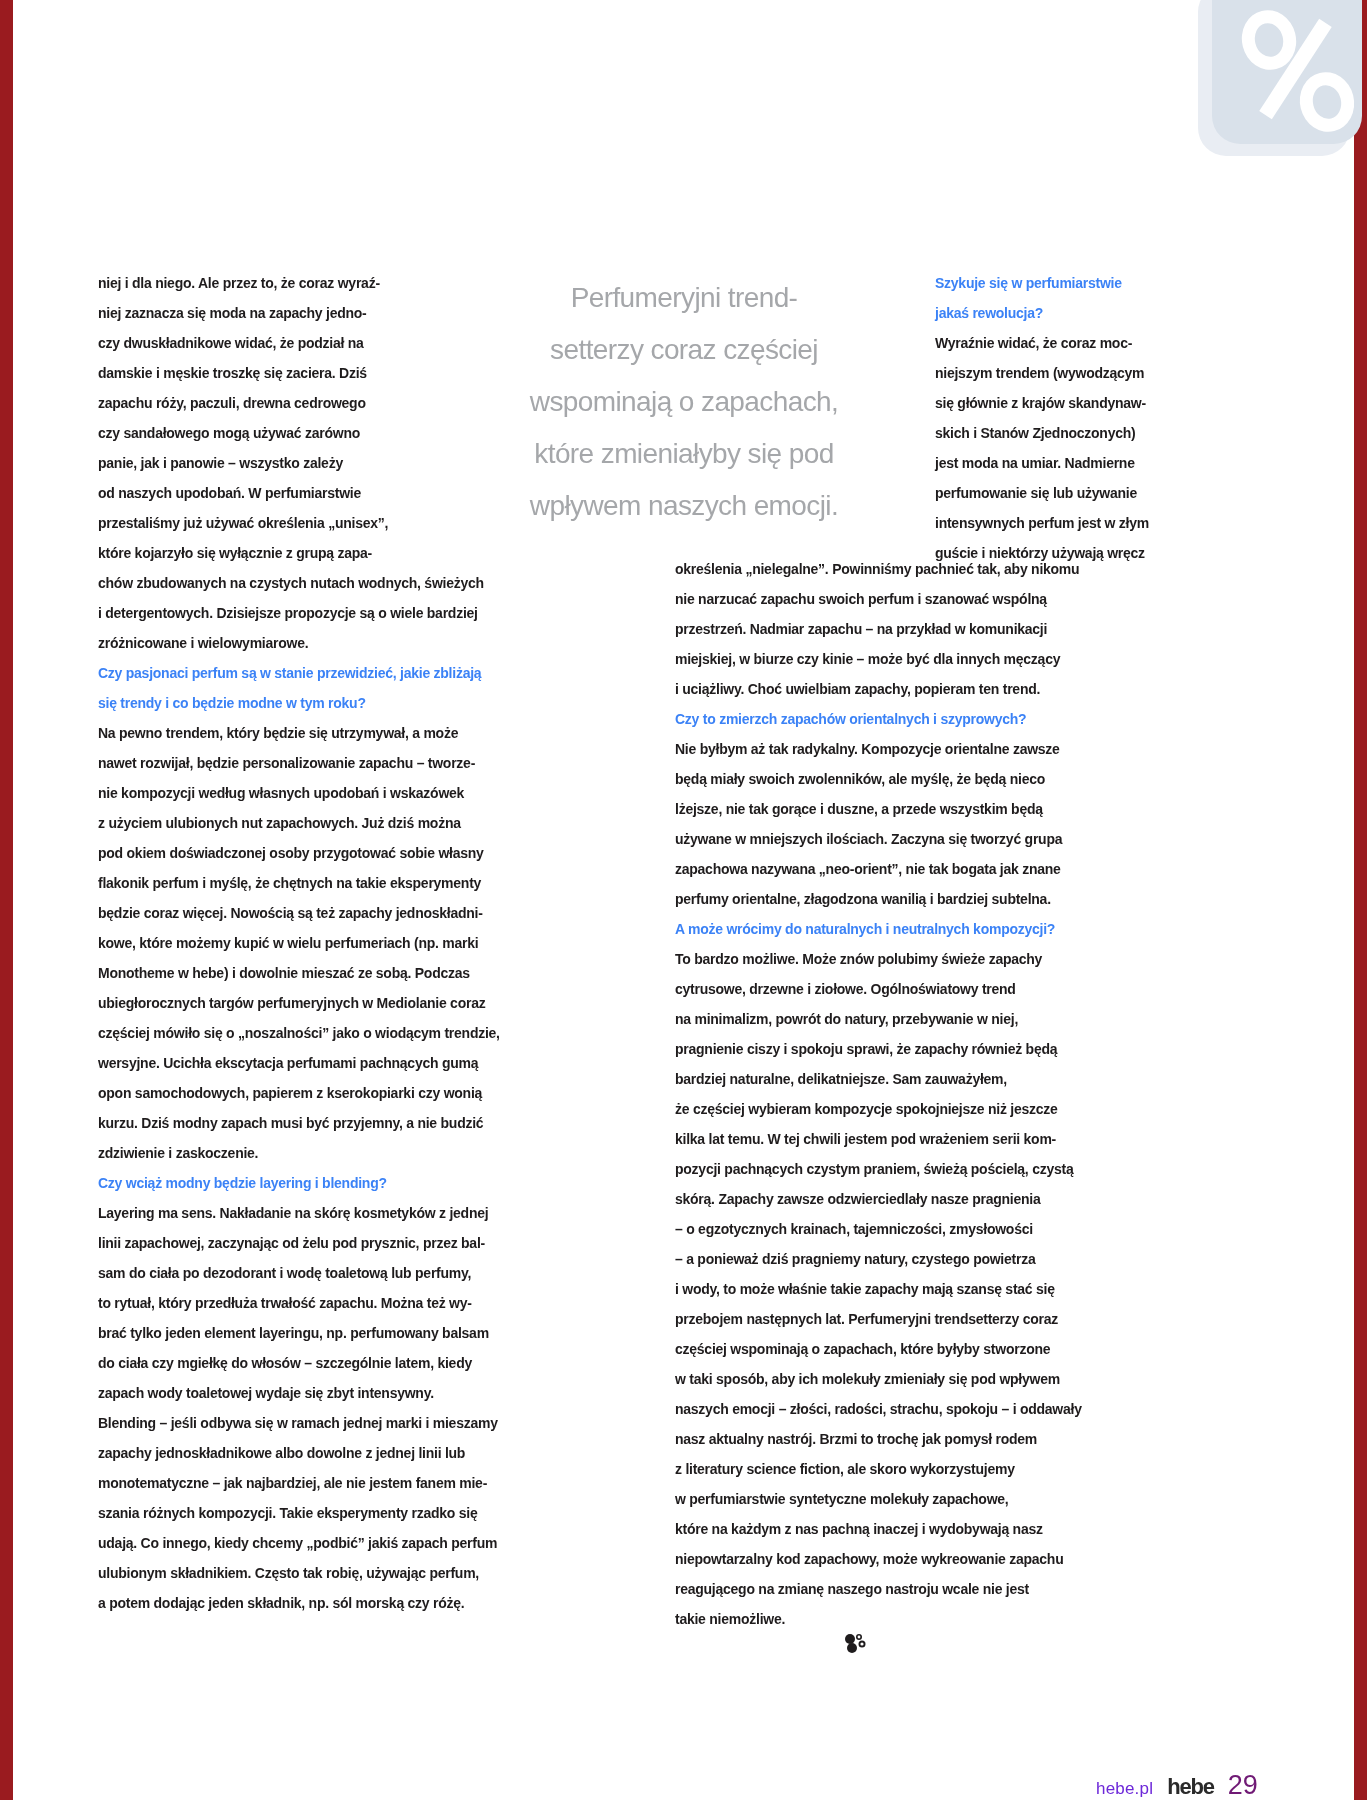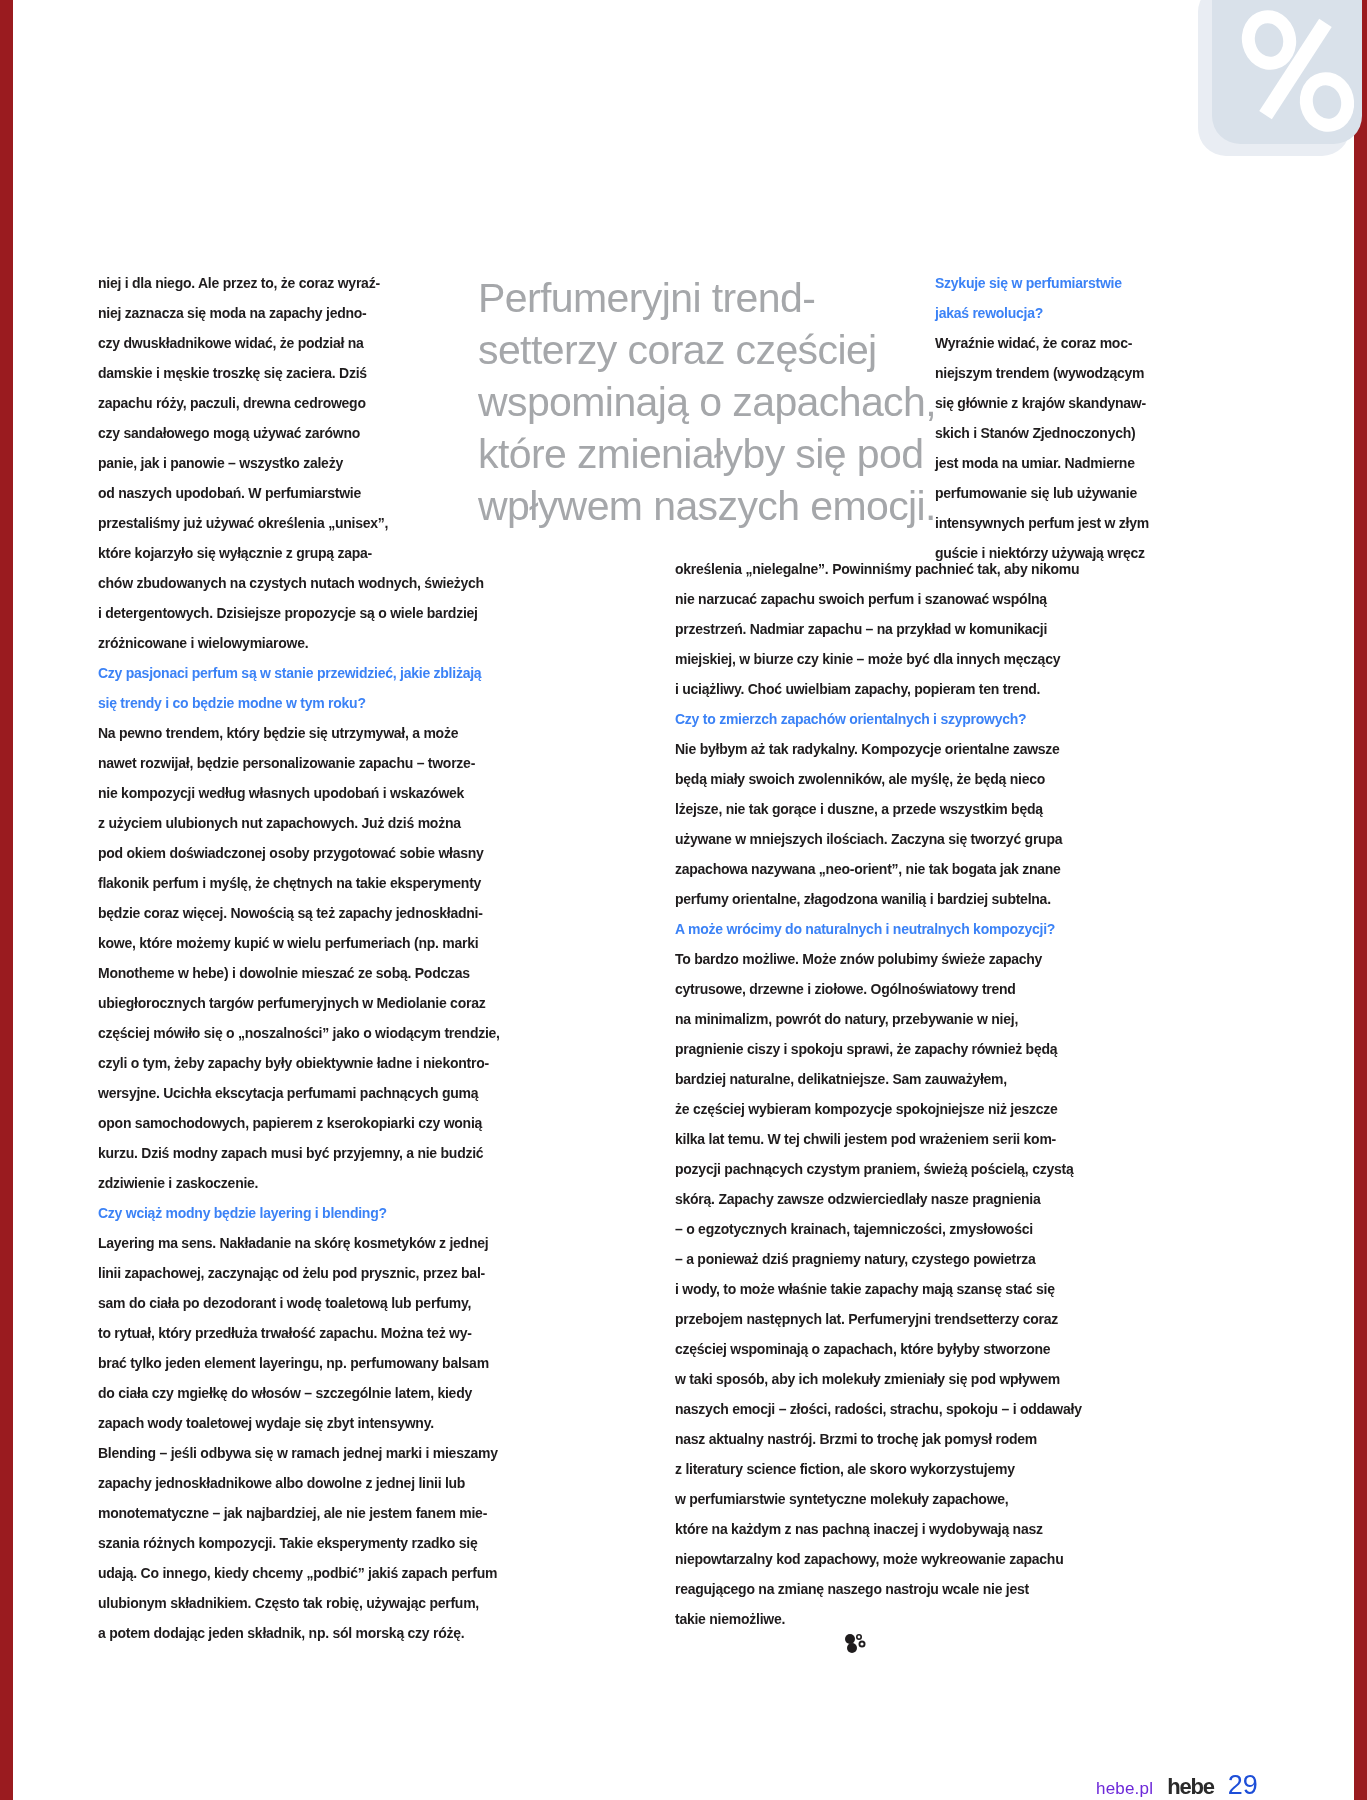--- a/index.html
+++ b/index.html
@@ -16,29 +16,29 @@
   .logo .ring.r1{left:30px;top:40px;width:28px;height:34px;transform:rotate(-14deg);}
   .logo .ring.r2{left:88px;top:102px;width:28px;height:34px;transform:rotate(-14deg);}
   .logo .bar{position:absolute;left:76px;top:44px;width:15px;height:110px;background:#ffffff;transform:rotate(33deg);}
   
   .col{position:absolute;color:#1f1c1d;font-weight:700;font-size:14px;line-height:30px;letter-spacing:-0.25px;}
   .ln{white-space:nowrap;height:30px;}
   .ln.head{color:#3b82f6;}
   .col-left{left:98px;top:268px;}
   .col-right-top{left:935px;top:268px;}
   .col-right{left:675px;top:554px;}
-  .quote{position:absolute;left:478px;top:272px;width:380px;text-align:left;
-         color:#a5a7aa;font-weight:400;font-size:41px;line-height:52px;letter-spacing:-0.6px;}
+  .quote{position:absolute;left:494px;top:272px;width:380px;text-align:center;
+         color:#a5a7aa;font-weight:400;font-size:28px;line-height:52px;letter-spacing:-0.6px;}
   .quote .ln{height:52px;}
   .endmark{position:absolute;left:842px;top:1631px;width:26px;height:24px;}
   
   .footer{position:absolute;left:1096px;top:1734px;display:flex;align-items:baseline;gap:14px;}
   .footer .site{color:#6d28d9;font-size:17px;font-weight:400;letter-spacing:0.2px;}
   .footer .brand{color:#2a2a2a;font-size:22px;font-weight:700;letter-spacing:-1.2px;margin-top:40px;}
-  .footer .pageno{color:#1d4ed8;font-size:27px;font-weight:400;}
+  .footer .pageno{color:#701a75;font-size:27px;font-weight:400;}
 </style>
 </head>
 <body>
 
 <div class="page">
 
   <div class="edge left" style="background: rgb(154, 27, 31);"></div>
   <div class="edge right" style="background: rgb(154, 27, 31);"></div>
 
   <div class="logo">
@@ -78,21 +78,20 @@
       <div class="ln">nawet rozwijał, będzie personalizowanie zapachu – tworze-</div>
       <div class="ln">nie kompozycji według własnych upodobań i wskazówek</div>
       <div class="ln">z użyciem ulubionych nut zapachowych. Już dziś można</div>
       <div class="ln">pod okiem doświadczonej osoby przygotować sobie własny</div>
       <div class="ln">flakonik perfum i myślę, że chętnych na takie eksperymenty</div>
       <div class="ln">będzie coraz więcej. Nowością są też zapachy jednoskładni-</div>
       <div class="ln">kowe, które możemy kupić w wielu perfumeriach (np. marki</div>
       <div class="ln">Monotheme w hebe) i dowolnie mieszać ze sobą. Podczas</div>
       <div class="ln">ubiegłorocznych targów perfumeryjnych w Mediolanie coraz</div>
       <div class="ln">częściej mówiło się o „noszalności” jako o wiodącym trendzie,</div>
-      <div class="ln">czyli o tym, żeby zapachy były obiektywnie ładne i niekontro-</div>
       <div class="ln">wersyjne. Ucichła ekscytacja perfumami pachnących gumą</div>
       <div class="ln">opon samochodowych, papierem z kserokopiarki czy wonią</div>
       <div class="ln">kurzu. Dziś modny zapach musi być przyjemny, a nie budzić</div>
       <div class="ln">zdziwienie i zaskoczenie.</div>
       <div class="ln head">Czy wciąż modny będzie layering i blending?</div>
       <div class="ln">Layering ma sens. Nakładanie na skórę kosmetyków z jednej</div>
       <div class="ln">linii zapachowej, zaczynając od żelu pod prysznic, przez bal-</div>
       <div class="ln">sam do ciała po dezodorant i wodę toaletową lub perfumy,</div>
       <div class="ln">to rytuał, który przedłuża trwałość zapachu. Można też wy-</div>
       <div class="ln">brać tylko jeden element layeringu, np. perfumowany balsam</div>

